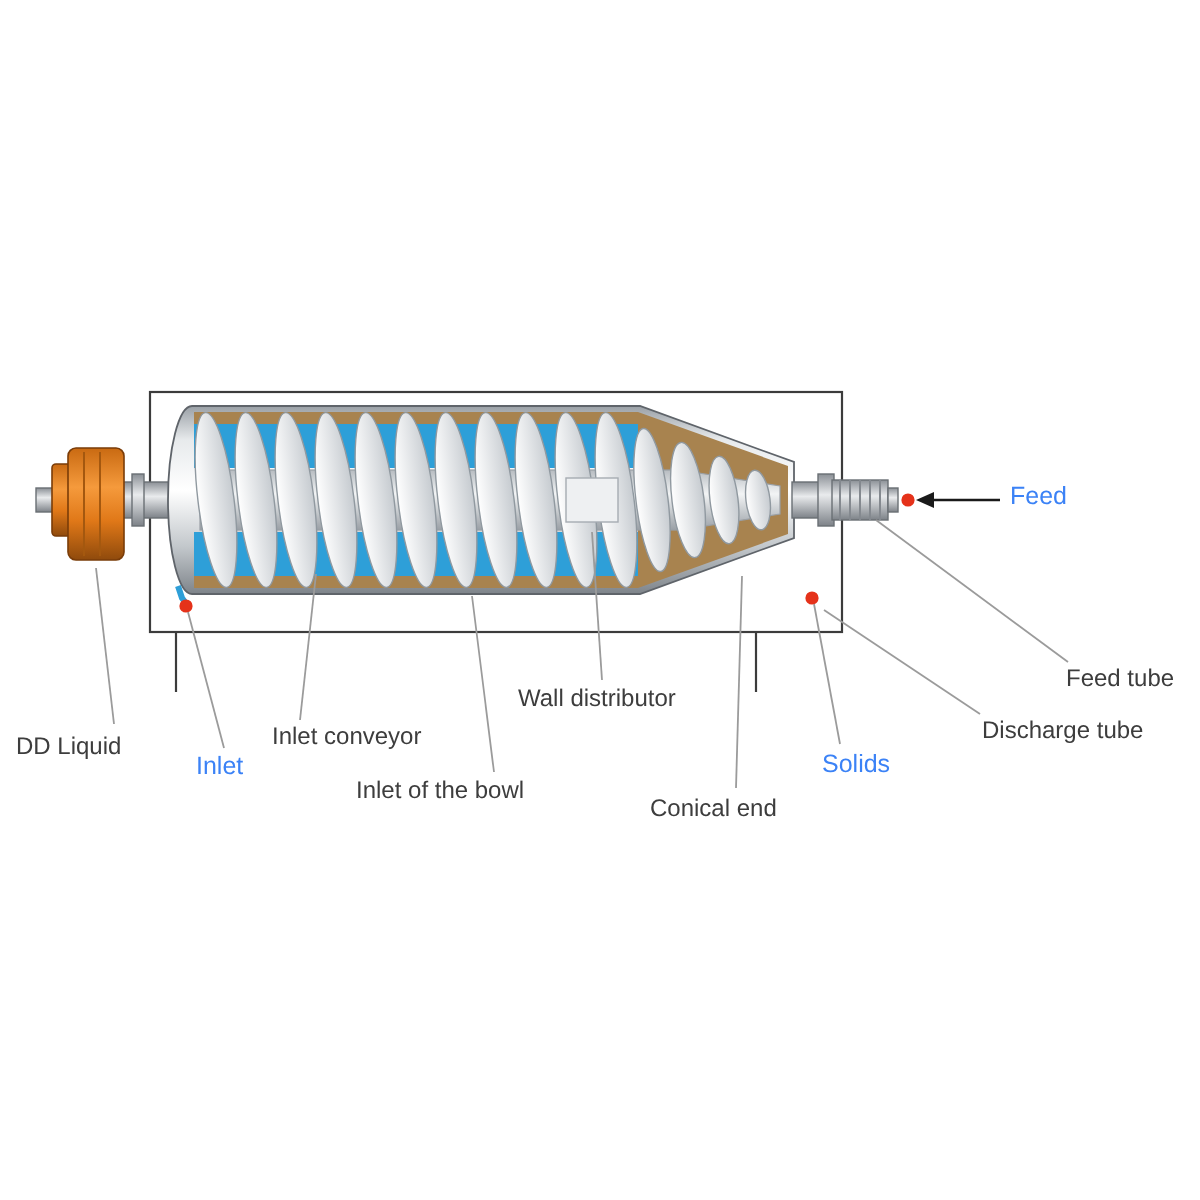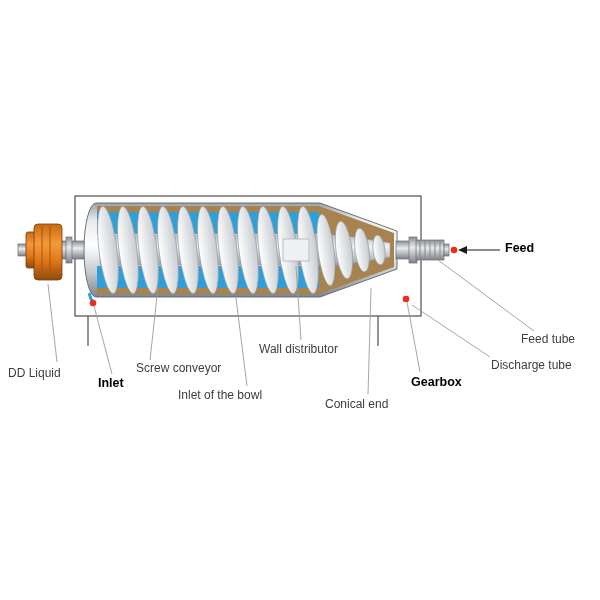--- a/index.html
+++ b/index.html
@@ -12,30 +12,30 @@
     font-family: "Liberation Sans", sans-serif;
   }
   .stage svg { position: absolute; left: 0; top: 0; }
   .label {
     position: absolute;
     font-size: 12px;
     color: #3d3d3d;
     white-space: nowrap;
     line-height: 1;
   }
-  .label.bold { font-weight: bold; color: #000000; font-size: 12.5px; }
+  .label.bold { font-weight: normal; color: #3b82f6; font-size: 12.5px; }
   #lbl-dd-gearbox { left: 8px;   top: 367px; }
   #lbl-liquid     { left: 98px;  top: 377px; }
   #lbl-screw      { left: 136px; top: 362px; }
   #lbl-wall       { left: 178px; top: 389px; }
   #lbl-inlet      { left: 259px; top: 343px; }
   #lbl-conical    { left: 325px; top: 398px; }
   #lbl-solids     { left: 411px; top: 376px; }
   #lbl-discharge  { left: 491px; top: 359px; }
-  #lbl-feedtube   { left: 521px; top: 333px; }
+  #lbl-feedtube   { left: 533px; top: 333px; }
   #lbl-feed       { left: 505px; top: 242px; }
 </style>
 </head>
 <body>
 
 <div class="stage">
 
   <svg width="600" height="600" viewBox="0 0 600 600">
     <defs>
       <linearGradient id="metal" x1="0" y1="0" x2="0" y2="1">
@@ -158,22 +158,22 @@
     </g>
 
     <g>
       <line x1="462" y1="250" x2="500" y2="250" stroke="#1a1a1a" stroke-width="1.2"></line>
       <path d="M458,250 L467,246 L467,254 Z" fill="#1a1a1a"></path>
     </g>
   </svg>
 
   <div class="label" id="lbl-dd-gearbox">DD Liquid</div>
   <div class="label bold" id="lbl-liquid">Inlet</div>
-  <div class="label" id="lbl-screw">Screw conveyor</div>
+  <div class="label" id="lbl-screw">Inlet conveyor</div>
   <div class="label" id="lbl-wall">Inlet of the bowl</div>
   <div class="label" id="lbl-inlet">Wall distributor</div>
   <div class="label" id="lbl-conical">Conical end</div>
-  <div class="label bold" id="lbl-solids">Gearbox</div>
+  <div class="label bold" id="lbl-solids">Solids</div>
   <div class="label" id="lbl-discharge">Discharge tube</div>
   <div class="label" id="lbl-feedtube">Feed tube</div>
   <div class="label bold" id="lbl-feed">Feed</div>
 
 </div>
 
 </body></html>

